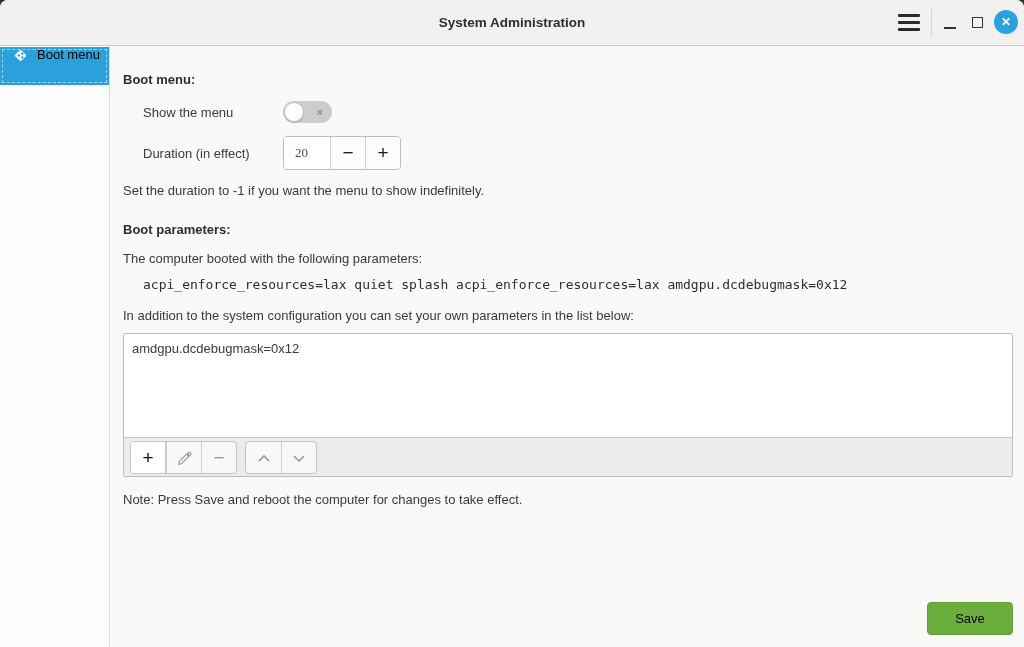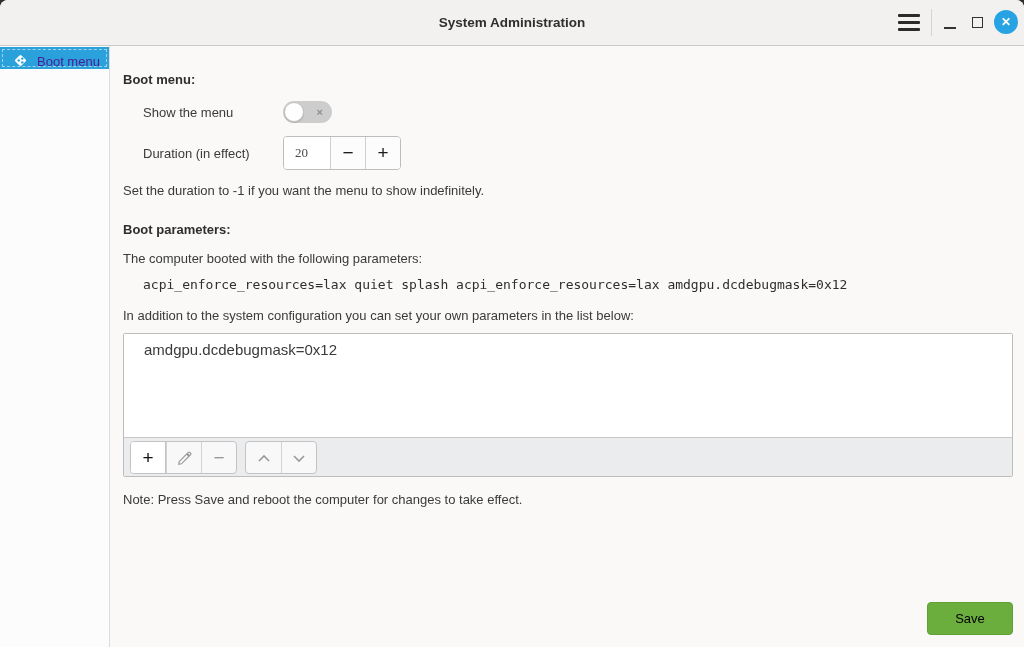--- a/index.html
+++ b/index.html
@@ -37,22 +37,22 @@
     position:absolute; left:994px; top:10px; width:24px; height:24px; border-radius:50%;
     background:#27a3e3; color:#fff; display:flex; align-items:center; justify-content:center;
     font-size:12px; font-weight:bold; cursor:pointer;
   }
   
   .sidebar {
     position:absolute; top:46px; left:0; width:110px; height:601px;
     background:#fcfcfc; border-right:1px solid #dcdcdc;
   }
   .side-item {
-    position:absolute; top:1px; left:0; width:109px; height:22px;
-    background:#2aa1da; color:#4c1d95; display:flex; align-items:flex-end;
+    position:absolute; top:1px; left:0; width:109px; height:38px;
+    background:#2aa1da; color:#000000; display:flex; align-items:flex-start;
     font-size:13px; cursor:pointer;
     outline:1px dashed rgba(255,255,255,0.55); outline-offset:-3px;
   }
   .side-item .icon { margin:0 8px 0 12px; width:17px; height:17px; display:inline-flex; }
   
   .content { position:absolute; top:46px; left:111px; width:913px; height:601px; }
   .h-bold { position:absolute; font-size:13px; font-weight:bold; color:#2e2e2e; }
   .txt { position:absolute; font-size:13px; color:#3a3a3a; }
   .mono {
     position:absolute; font-family:"DejaVu Sans Mono", monospace;
@@ -84,21 +84,21 @@
     width:35px; border:none; border-left:1px solid #cfcfcf; background:#fcfcfc;
     font-size:19px; color:#1d1d1d; cursor:pointer; display:flex; align-items:center; justify-content:center;
     font-family:"Liberation Sans", sans-serif;
   }
   
   .param-widget {
     position:absolute; left:12px; top:287px; width:890px;
     border:1px solid #bdbdbd; border-radius:2px; background:#fff;
   }
   .param-list { height:103px; background:#fff; overflow:hidden; }
-  .param-row { padding:7px 8px 0 8px; font-size:15px; color:#3a3a3a; cursor:default;margin-left:12px; }
+  .param-row { padding:7px 8px 0 8px; font-size:13px; color:#3a3a3a; cursor:default; }
   .list-toolbar {
     height:39px; background:#ebecee; border-top:1px solid #c9c9cb;
     display:flex; align-items:center; padding-left:6px; gap:8px;
   }
   .btn-group {
     display:inline-flex; border:1px solid #c3c3c5; border-radius:4px;
     background:#f8f8f8; overflow:hidden; height:33px;
   }
   .tbtn {
     width:35px; height:33px; border:none; background:transparent; cursor:pointer;

